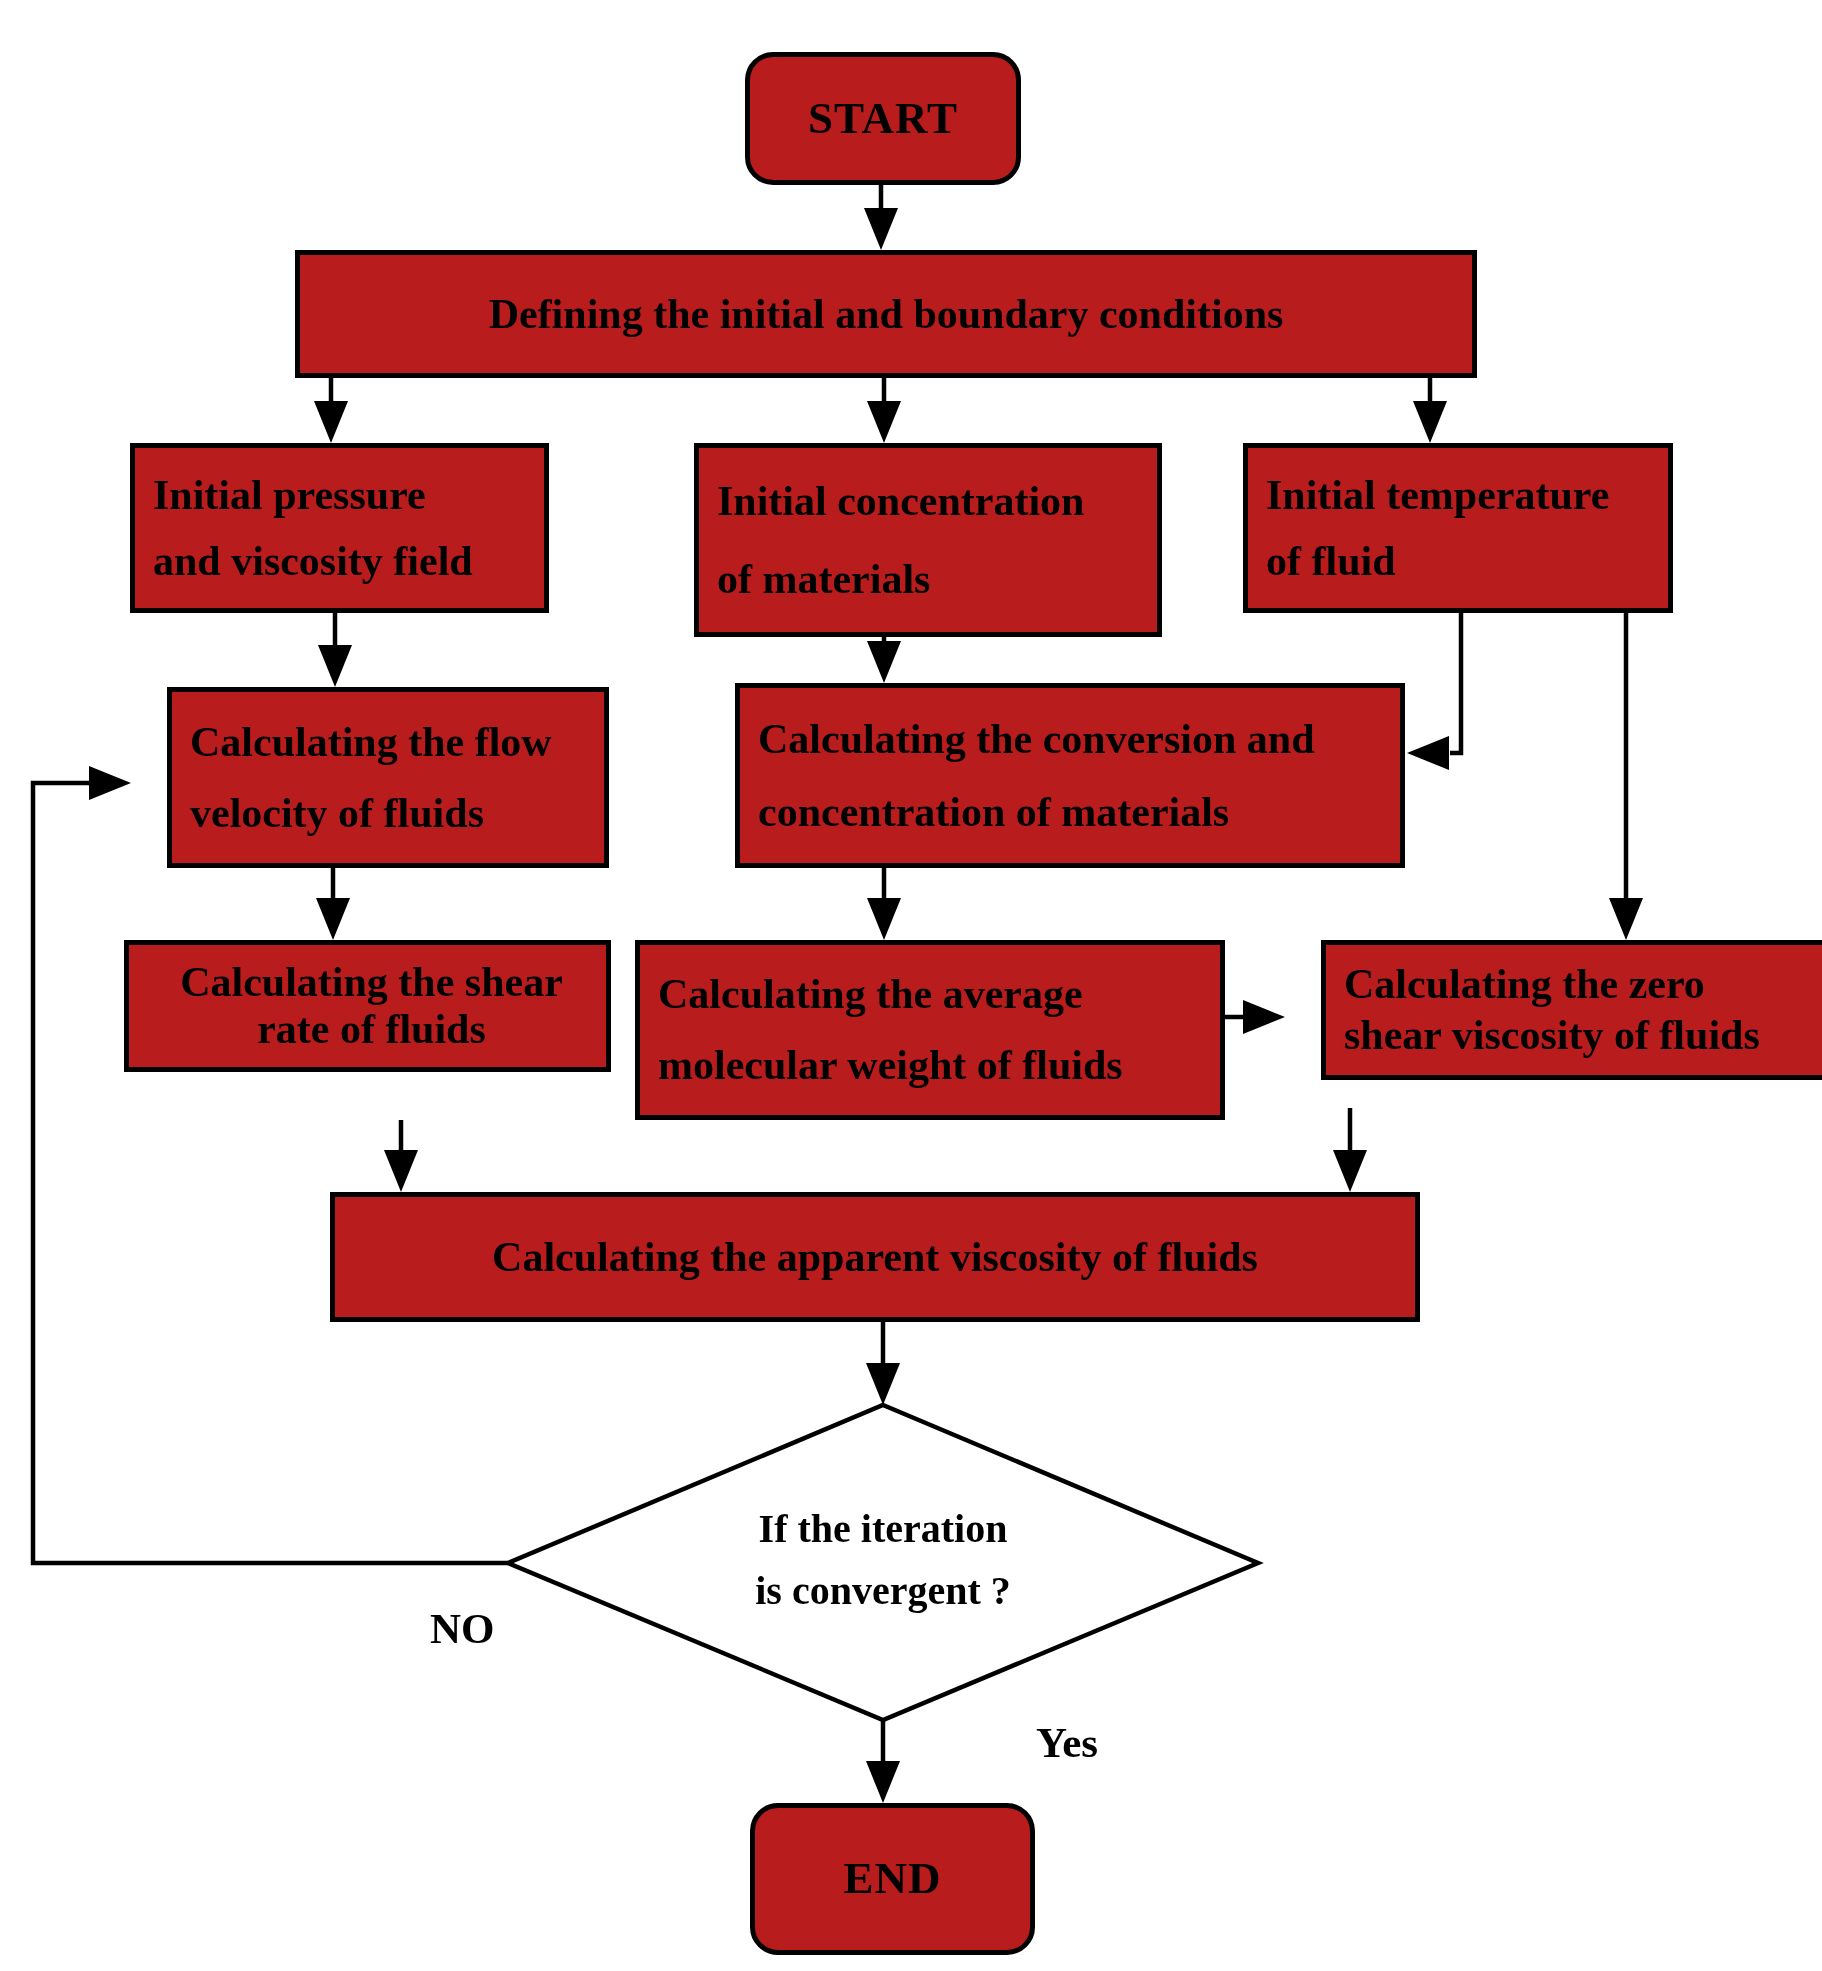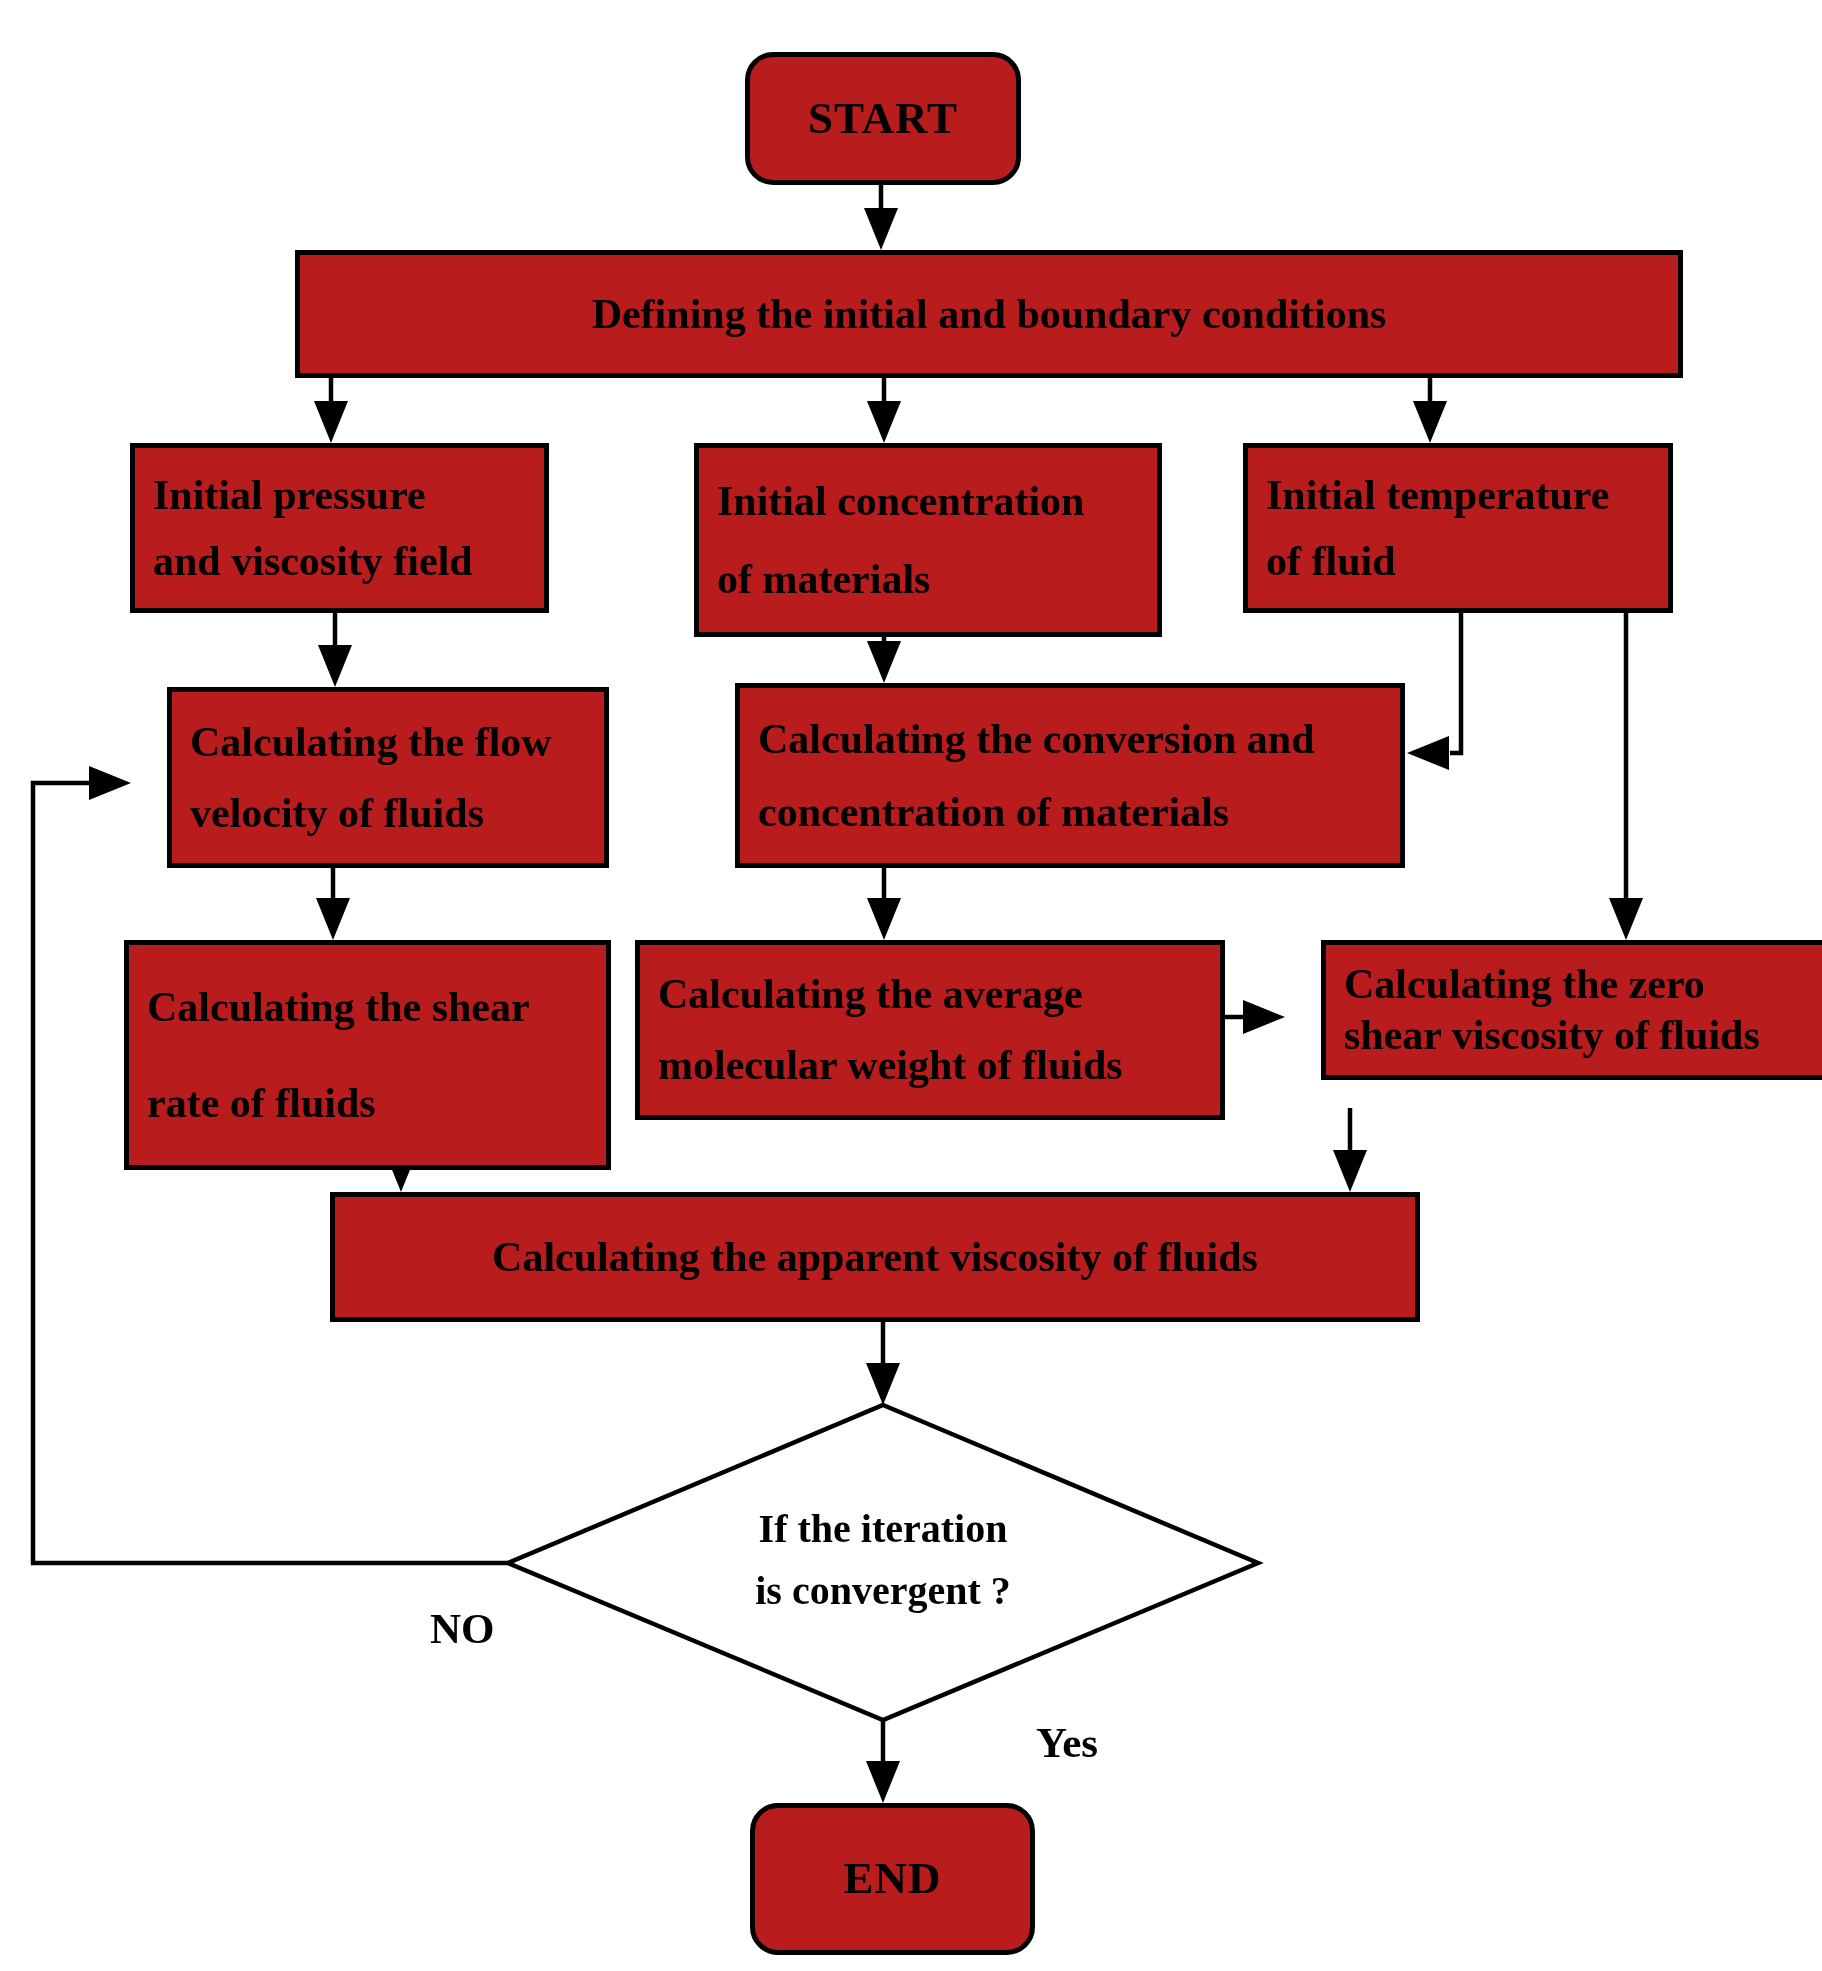--- a/index.html
+++ b/index.html
@@ -167,21 +167,21 @@
 
     <g>
       <polygon points="883,1405 1258,1563 883,1720 508,1563" fill="#ffffff" stroke="#000000" stroke-width="4.5"></polygon>
     </g>
   </svg>
 
   <div class="node terminal" style="left:745px; top:52px; width:276px; height:133px;">
     <div class="nline">START</div>
   </div>
 
-  <div class="node centered" style="left:295px; top:250px; width:1388px; height:128px;">
+  <div class="node centered" style="left:295px; top:250px; width:1182px; height:128px;">
     <div class="nline">Defining the initial and boundary conditions</div>
   </div>
 
   <div class="node" style="left:130px; top:443px; width:419px; height:170px;">
     <div class="nline">Initial pressure</div>
     <div class="nline">and viscosity field</div>
   </div>
 
   <div class="node" style="left:694px; top:443px; width:468px; height:194px;">
     <div class="nline">Initial concentration</div>
@@ -196,21 +196,21 @@
   <div class="node" style="left:129px; top:687px; width:442px; height:181px;margin-left:38px;">
     <div class="nline">Calculating the flow</div>
     <div class="nline">velocity of fluids</div>
   </div>
 
   <div class="node" style="left:735px; top:683px; width:670px; height:185px;">
     <div class="nline">Calculating the conversion and</div>
     <div class="nline">concentration of materials</div>
   </div>
 
-  <div class="node" style="left:124px; top:940px; width:487px; height:230px;">
+  <div class="node" style="left:124px; top:940px; width:487px; height:132px;align-items:center;">
     <div class="nline">Calculating the shear</div>
     <div class="nline">rate of fluids</div>
   </div>
 
   <div class="node" style="left:635px; top:940px; width:590px; height:180px;">
     <div class="nline">Calculating the average</div>
     <div class="nline">molecular weight of fluids</div>
   </div>
 
   <div class="node" style="left:1285px; top:940px; width:525px; height:140px;margin-left:36px;">

